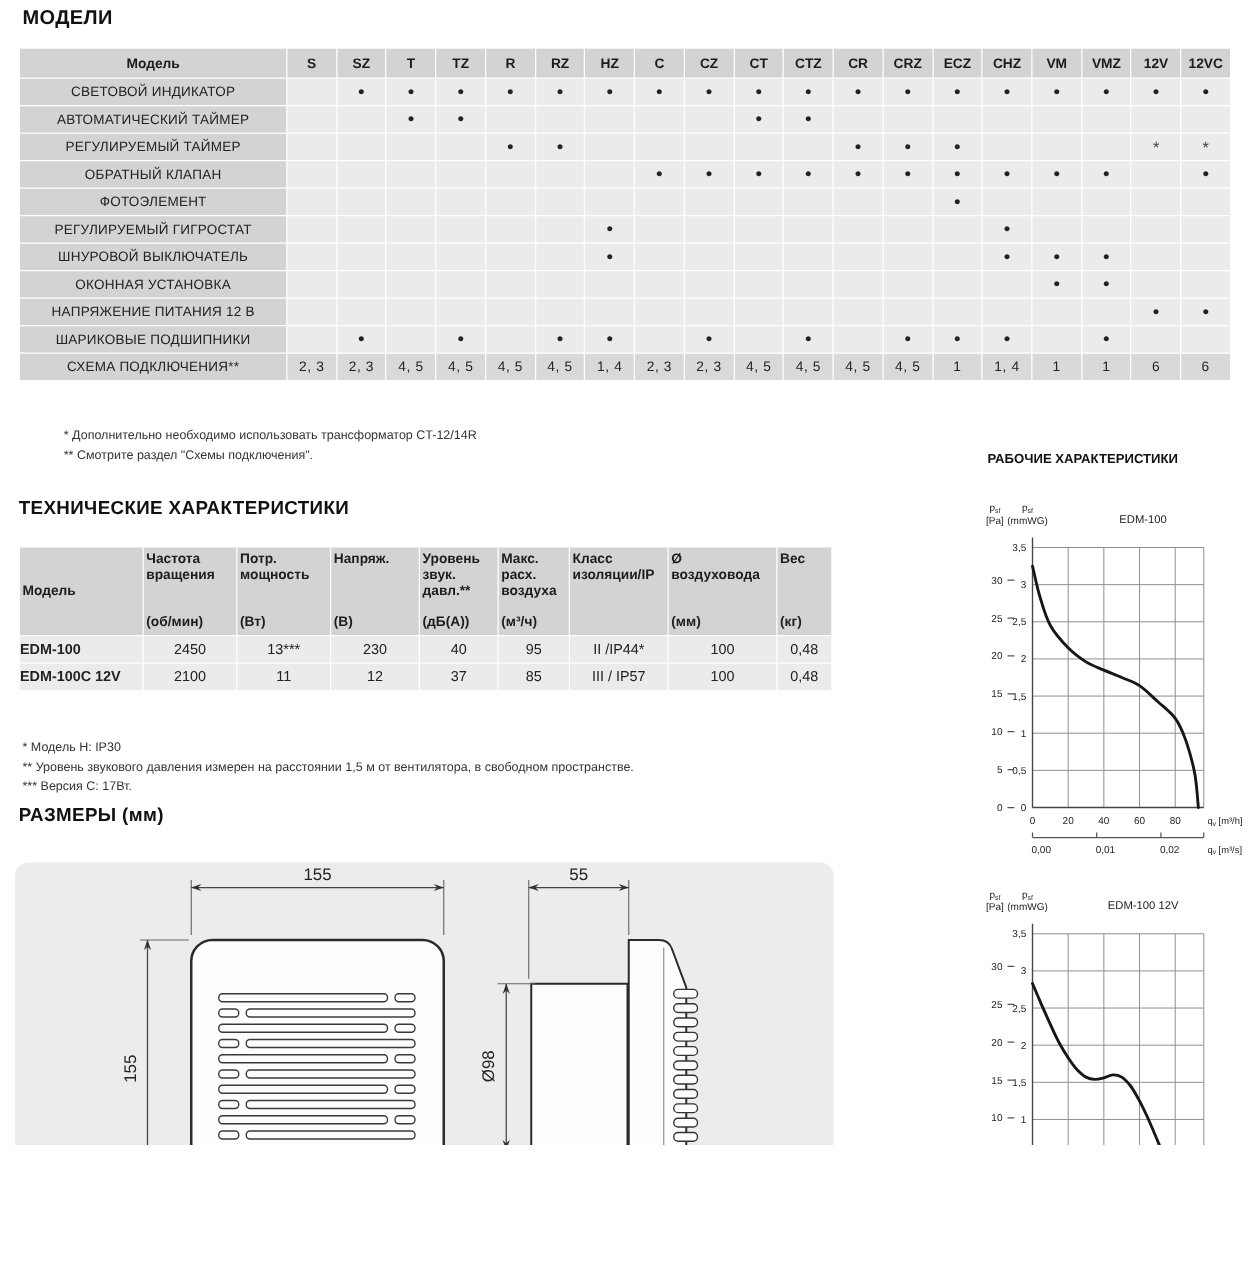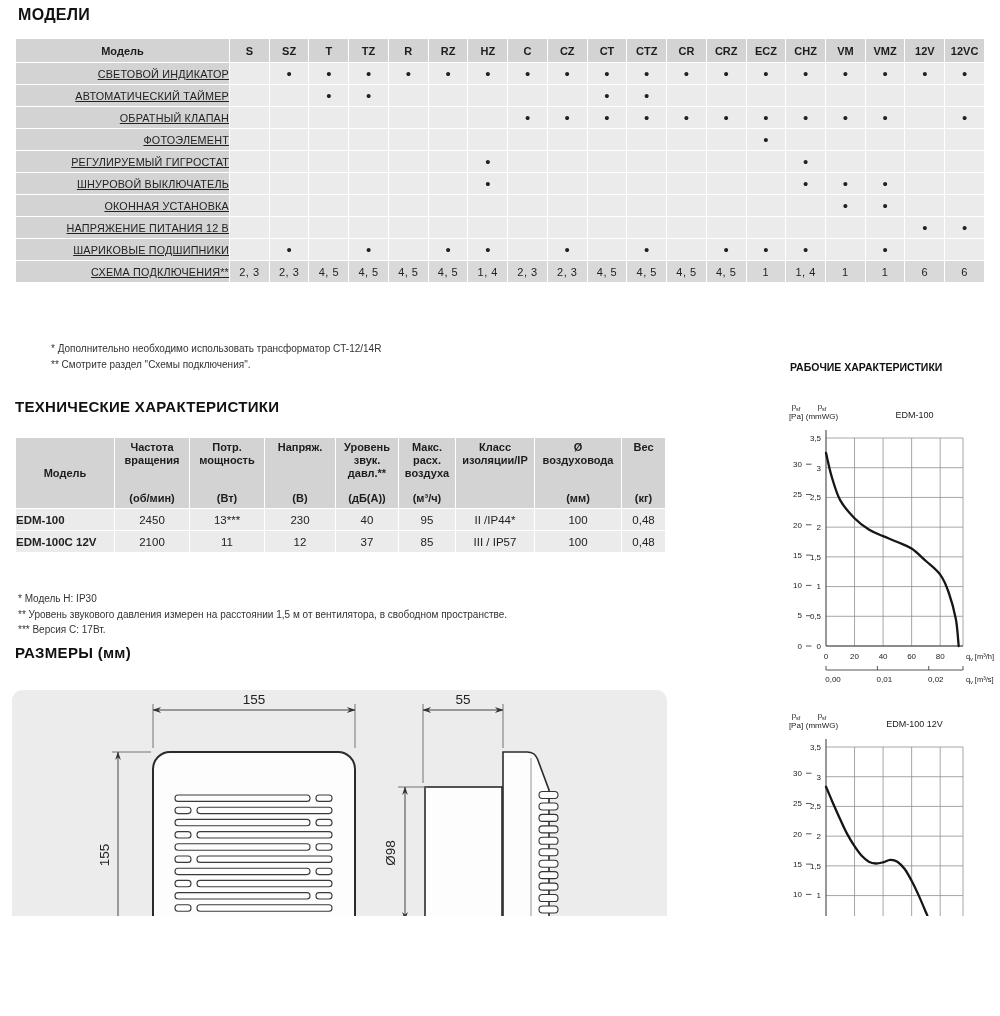--- a/index.html
+++ b/index.html
@@ -8,39 +8,39 @@
   .sec-title{position:absolute;margin:0;font-weight:bold;color:#111;letter-spacing:.3px;}
   .t-models{left:18px;top:6px;font-size:16px;}
   .t-tech{left:15px;top:398px;font-size:15px;}
   .t-dims{left:15px;top:644px;font-size:15px;}
 
   
   .models-table{position:absolute;left:15px;top:38px;width:970px;border-collapse:separate;
                 border-spacing:1.5px;table-layout:fixed;}
   .models-table th,.models-table td{padding:0;vertical-align:middle;overflow:hidden;white-space:nowrap;}
   .mt-head{background:#d3d3d3;font-size:11px;font-weight:bold;height:23px;text-align:center;}
-  .mt-label{background:#d3d3d3;font-size:10.8px;text-align:right;padding-left:7px;height:21px;
-            letter-spacing:.2px;color:#222;text-decoration:underline;}
+  .mt-label{background:#d3d3d3;font-size:10.8px;text-align:center;padding-left:7px;height:21px;
+            letter-spacing:.2px;color:#222;}
   .mt-cell{background:#ebebeb;text-align:center;font-size:11px;height:21px;color:#222;}
   .mt-cell.dot{font-size:15px;line-height:10px;}
   .mt-cell.star{font-size:13px;color:#444;}
   .mt-cell.schema{background:#d9d9d9;letter-spacing:.5px;text-align:center;}
 
   .footnotes{position:absolute;font-size:10px;color:#333;line-height:1.55;}
   .footnotes p{margin:0;}
   .fn-models{left:3px;top:341px;margin-left:48px;}
   .fn-tech{left:18px;top:591px;}
 
   
   .tech-table{position:absolute;left:15px;top:437px;border-collapse:separate;border-spacing:1.5px;
               table-layout:fixed;}
   .tech-table th,.tech-table td{padding:0;vertical-align:middle;}
   .tt-head{background:#d3d3d3;font-size:11px;font-weight:bold;color:#1d1d1d;}
   .tt-head .hwrap{display:flex;flex-direction:column;justify-content:space-between;
-                  min-height:70px;padding:3px 2px;box-sizing:border-box;line-height:1.18;text-align:center;}
+                  min-height:70px;padding:3px 2px;box-sizing:border-box;line-height:1.18;text-align:left;}
   .tt-head .hwrap.center{justify-content:center;}
   .tt-cell{height:21px;text-align:center;font-size:11.5px;color:#222;}
   .tt-model{text-align:left;padding-left:6px;font-weight:bold;}
   .row-a{background:#ebebeb;} .row-b{background:#dcdcdc;}
 
   
   .dims-panel{position:absolute;left:12px;top:690px;width:655px;height:303px;background:#ececec;border-radius:11px;}
   .dims-svg text{font-family:"Liberation Sans",sans-serif;font-size:13.5px;fill:#222;}
   .ext{stroke:#666;stroke-width:.9;fill:none;}
   .dim{stroke:#444;stroke-width:1;fill:none;}
@@ -140,20 +140,42 @@
           <td class="mt-cell dot">•</td>
           <td class="mt-cell dot">•</td>
           <td class="mt-cell"></td>
           <td class="mt-cell"></td>
           <td class="mt-cell"></td>
           <td class="mt-cell"></td>
           <td class="mt-cell"></td>
           <td class="mt-cell"></td>
           <td class="mt-cell"></td>
           <td class="mt-cell"></td>
+        </tr>
+        <tr>
+          <td class="mt-label">РЕГУЛИРУЕМЫЙ ТАЙМЕР</td>
+          <td class="mt-cell"></td>
+          <td class="mt-cell"></td>
+          <td class="mt-cell"></td>
+          <td class="mt-cell"></td>
+          <td class="mt-cell dot">•</td>
+          <td class="mt-cell dot">•</td>
+          <td class="mt-cell"></td>
+          <td class="mt-cell"></td>
+          <td class="mt-cell"></td>
+          <td class="mt-cell"></td>
+          <td class="mt-cell"></td>
+          <td class="mt-cell dot">•</td>
+          <td class="mt-cell dot">•</td>
+          <td class="mt-cell dot">•</td>
+          <td class="mt-cell"></td>
+          <td class="mt-cell"></td>
+          <td class="mt-cell"></td>
+          <td class="mt-cell star">*</td>
+          <td class="mt-cell star">*</td>
         </tr>
         <tr>
           <td class="mt-label">ОБРАТНЫЙ КЛАПАН</td>
           <td class="mt-cell"></td>
           <td class="mt-cell"></td>
           <td class="mt-cell"></td>
           <td class="mt-cell"></td>
           <td class="mt-cell"></td>
           <td class="mt-cell"></td>
           <td class="mt-cell"></td>

